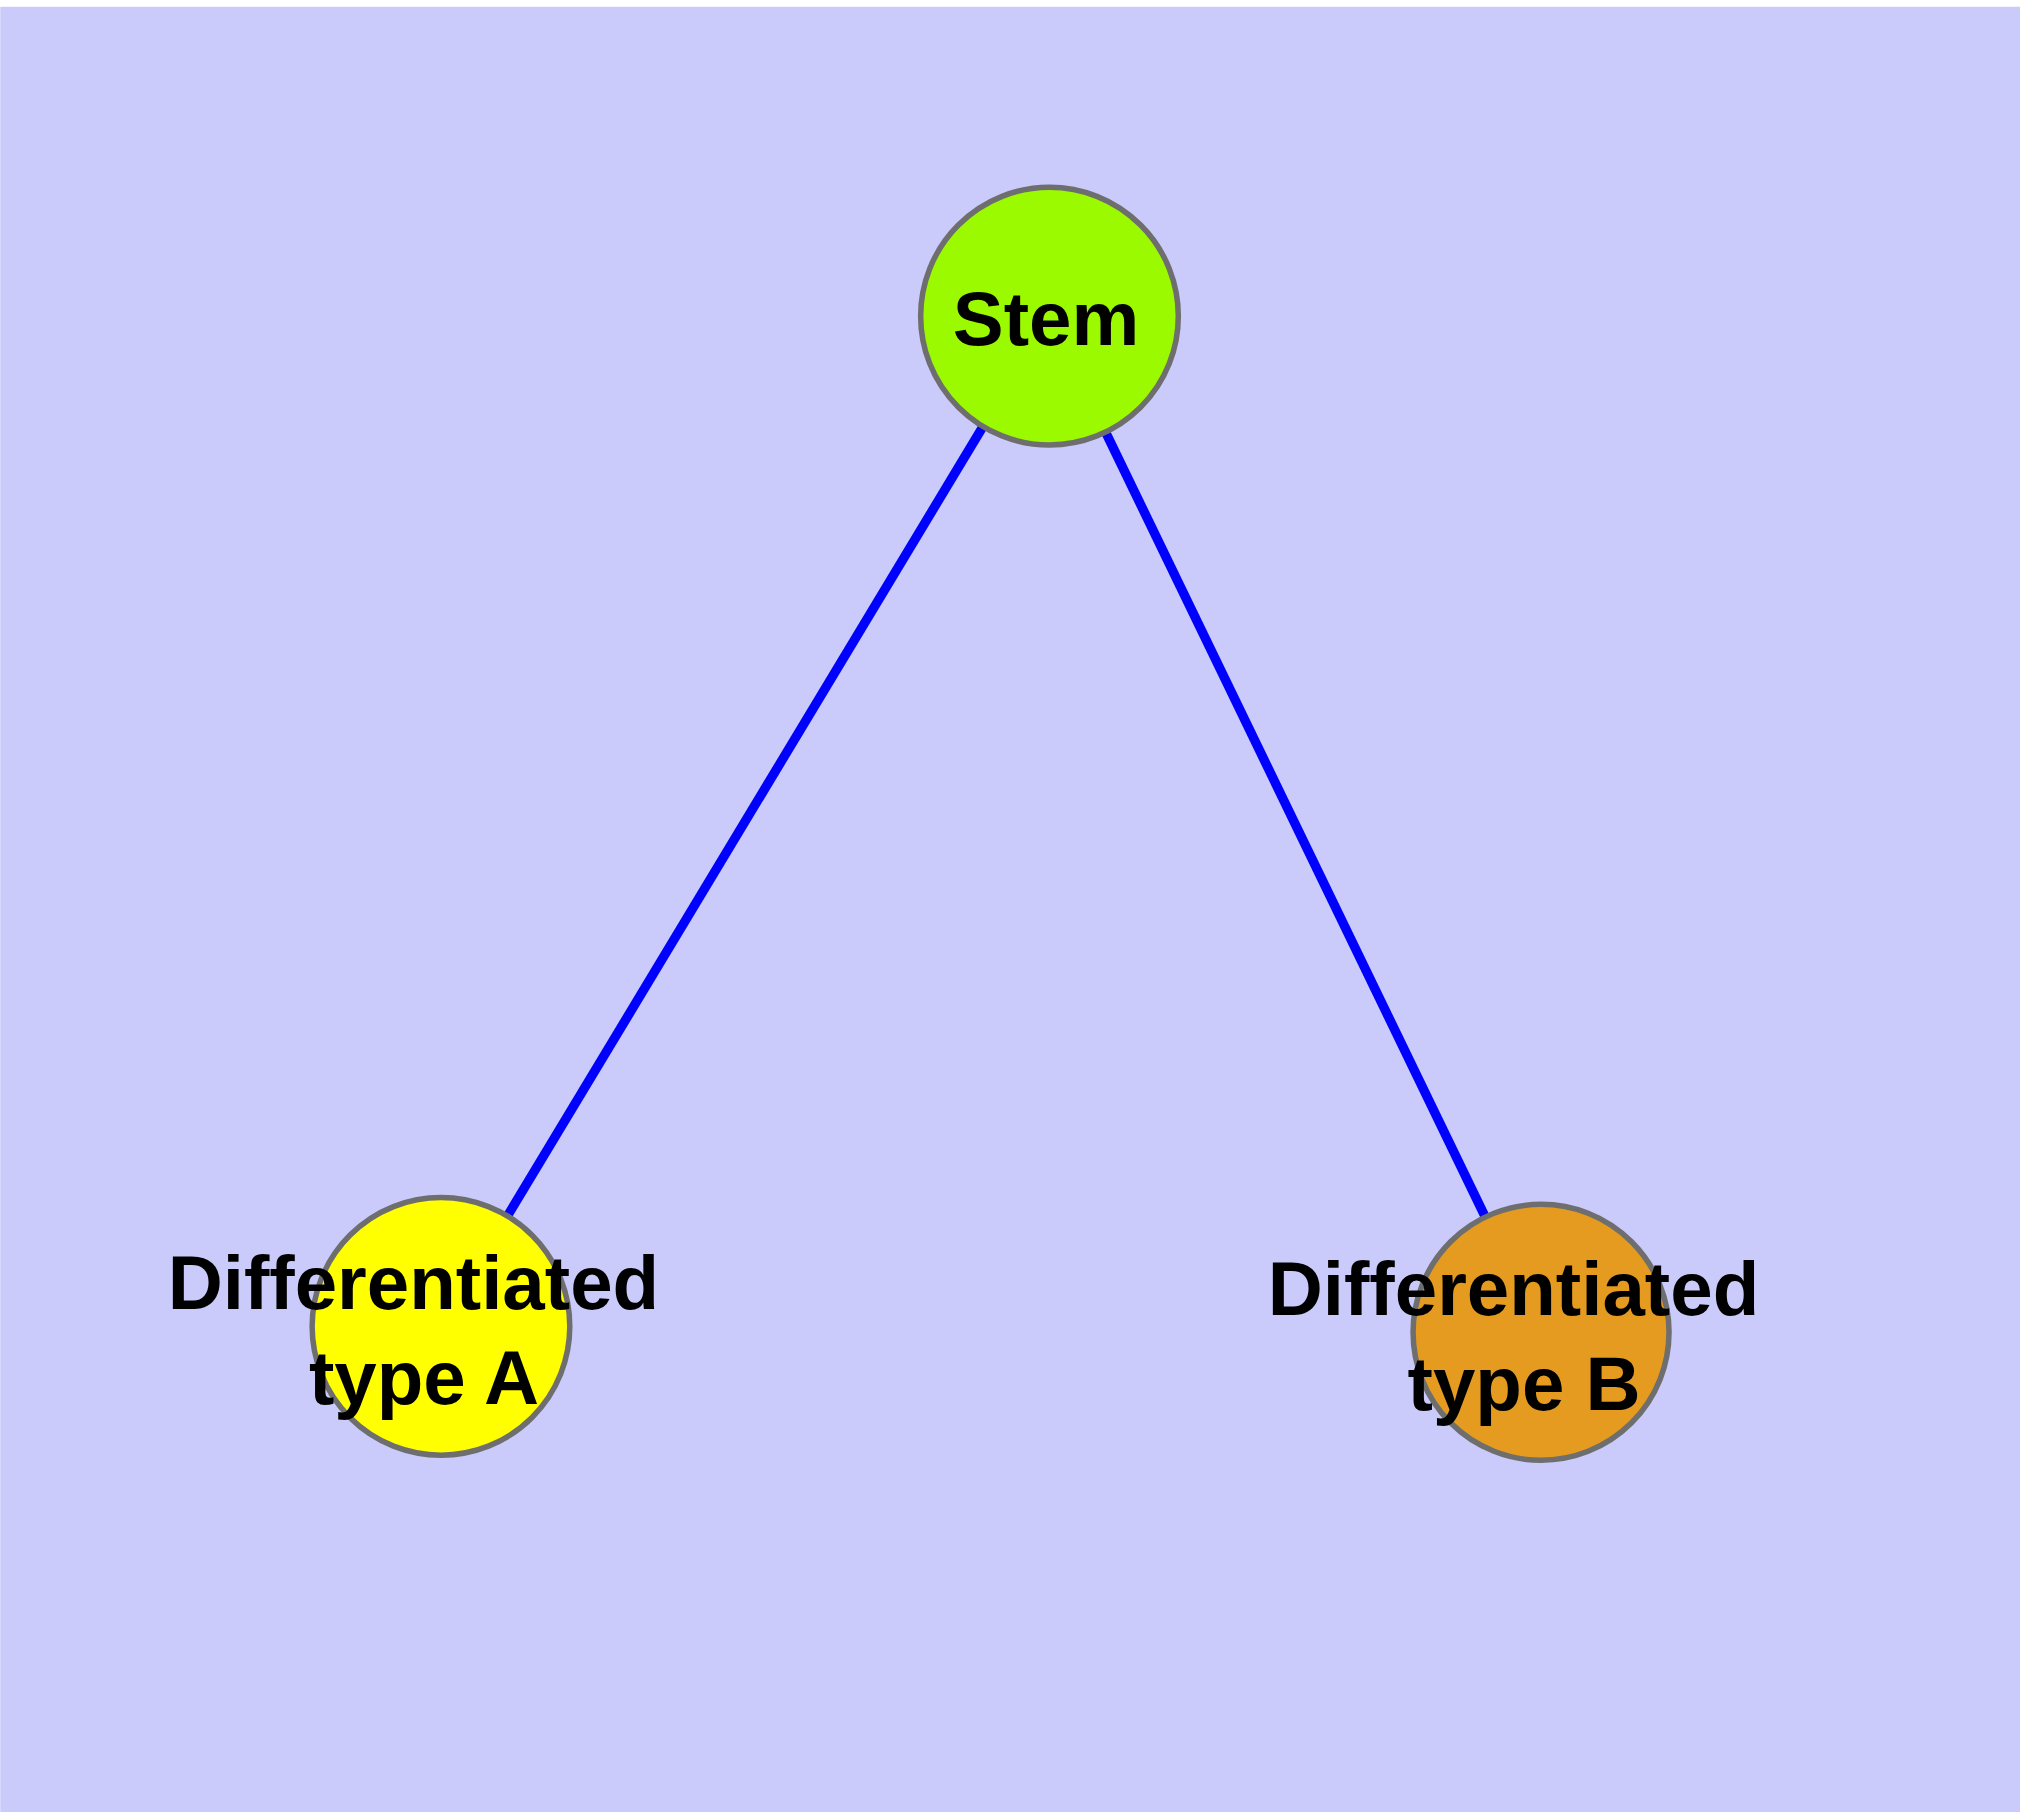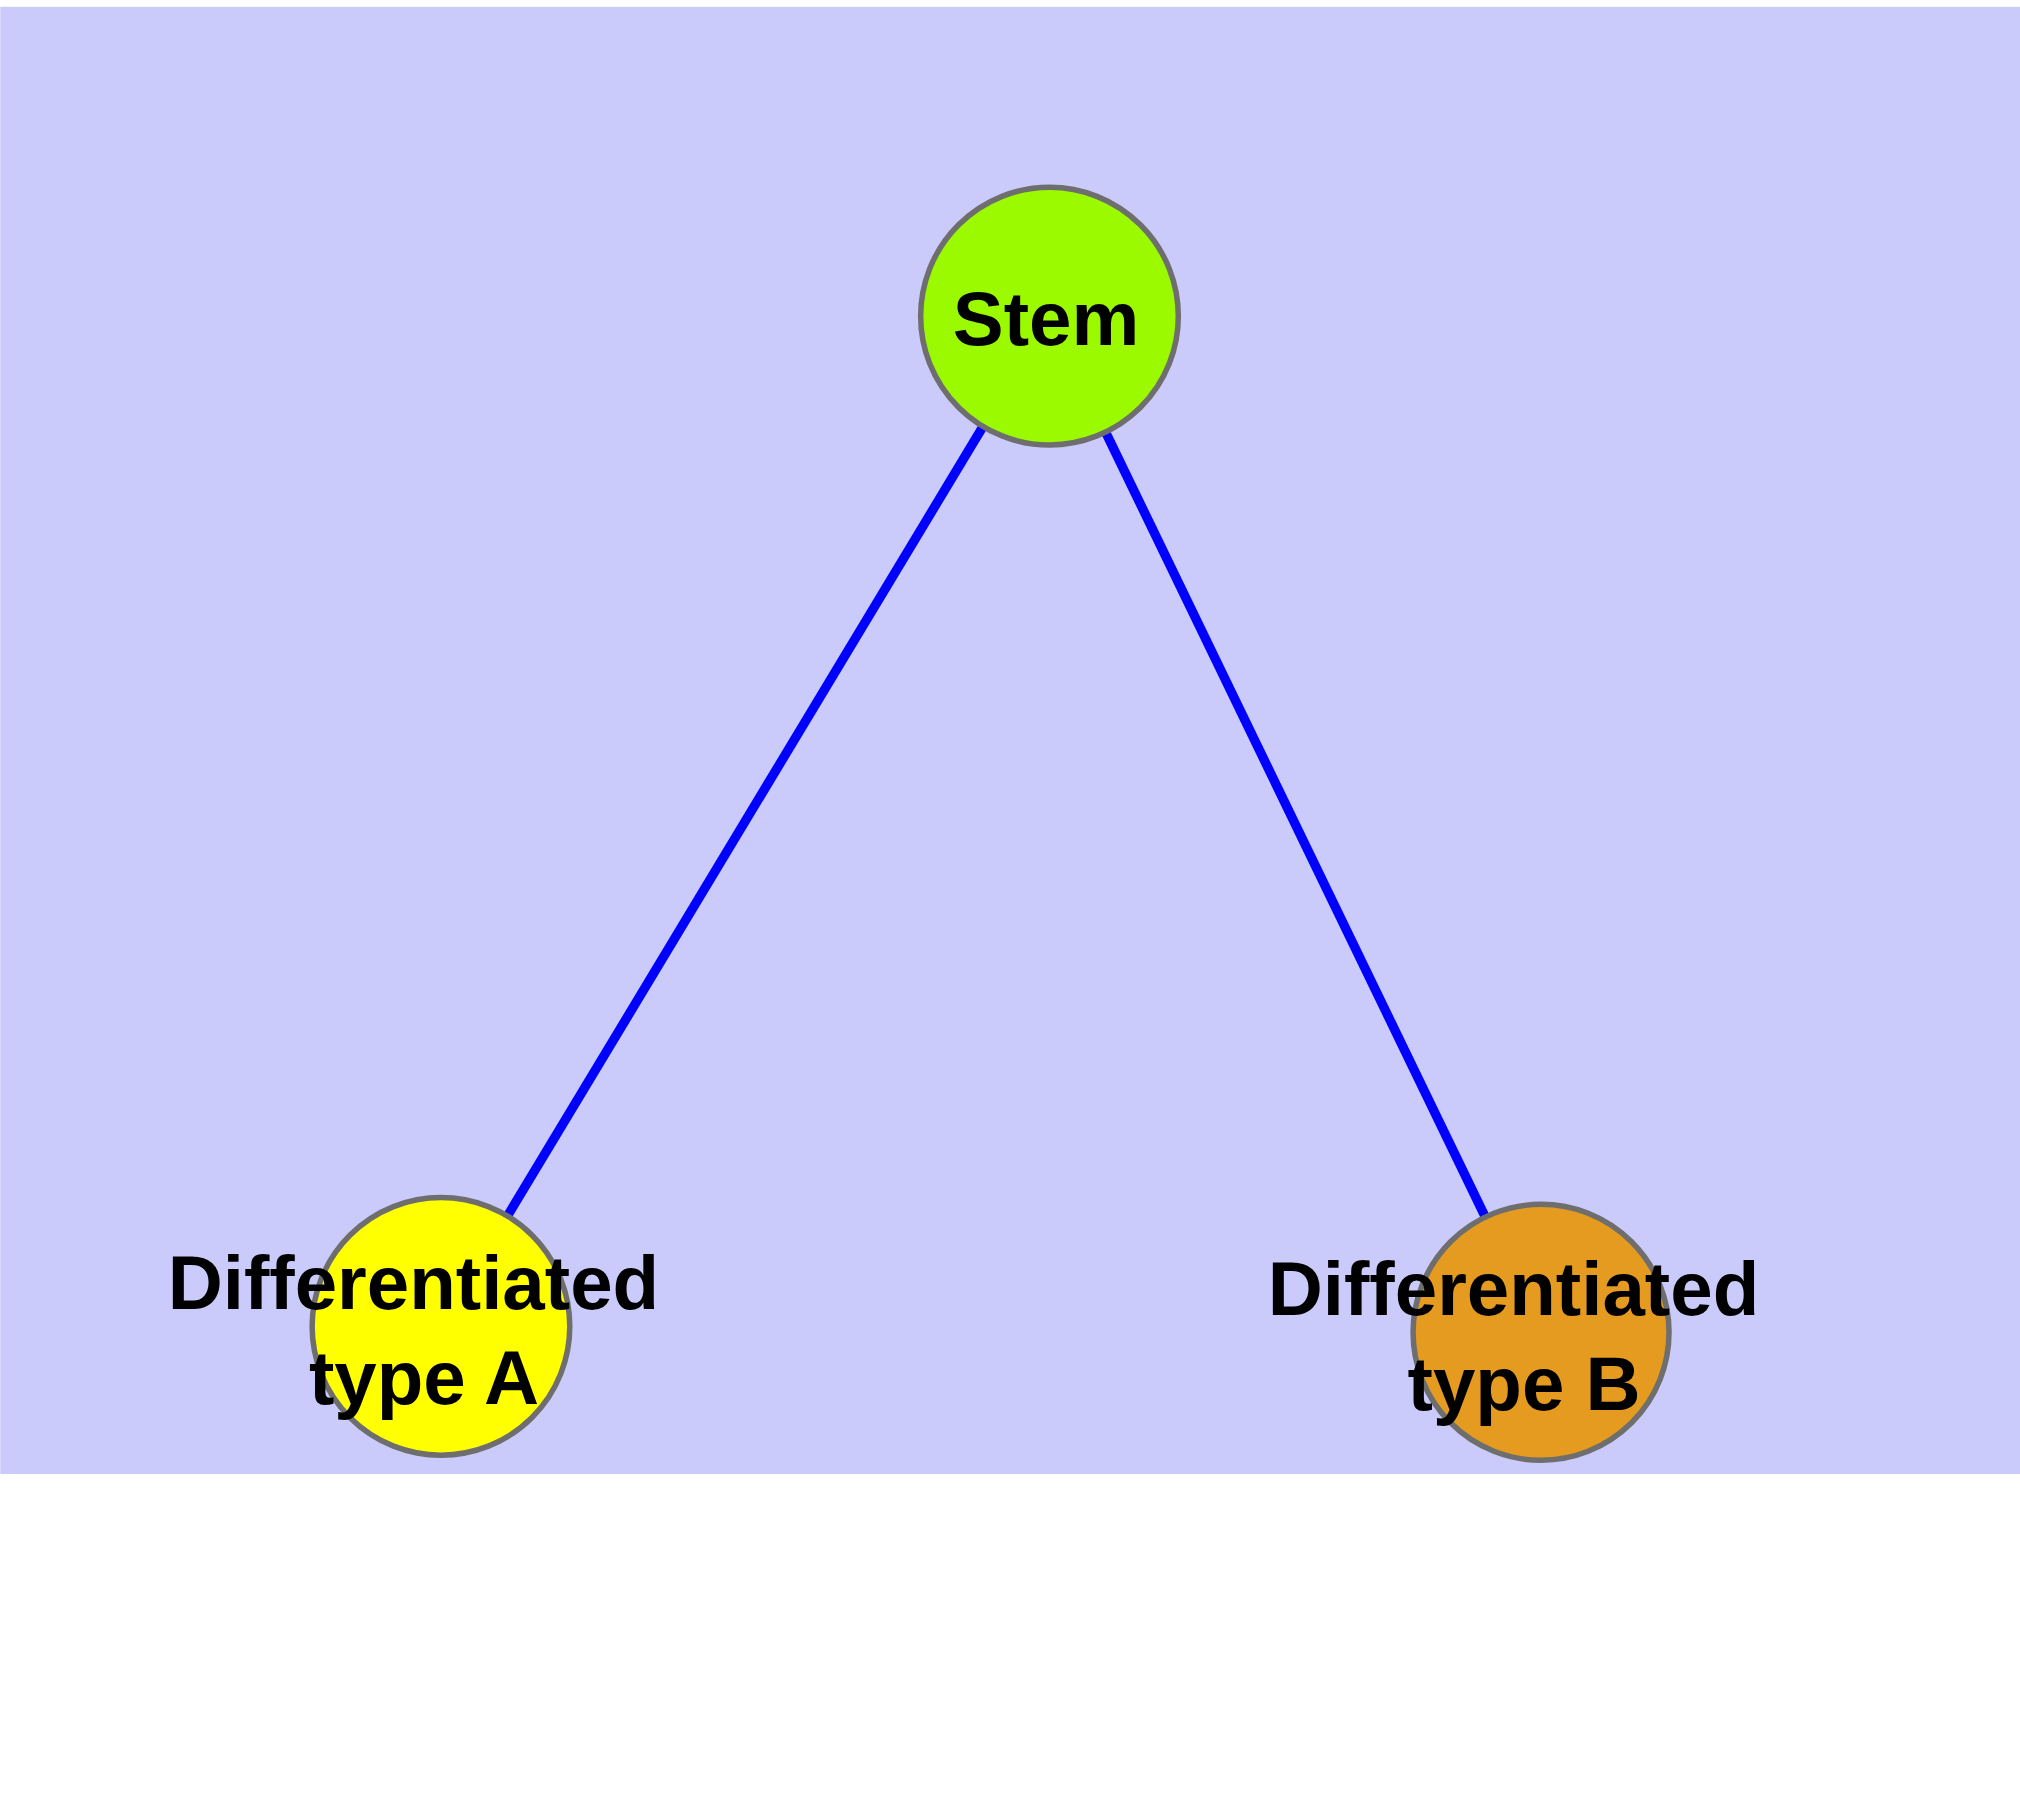--- a/index.html
+++ b/index.html
@@ -3,21 +3,21 @@
 <meta charset="utf-8">
 <style>
   html, body {
     margin: 0;
     padding: 0;
     background: #ffffff;
   }
   .canvas {
     position: relative;
     width: 2021px;
-    height: 1474px;
+    height: 1812px;
     background: #ffffff;
     overflow: hidden;
     font-family: "Liberation Sans", sans-serif;
   }
   svg.diagram {
     position: absolute;
     top: 0;
     left: 0;
     display: block;
   }

